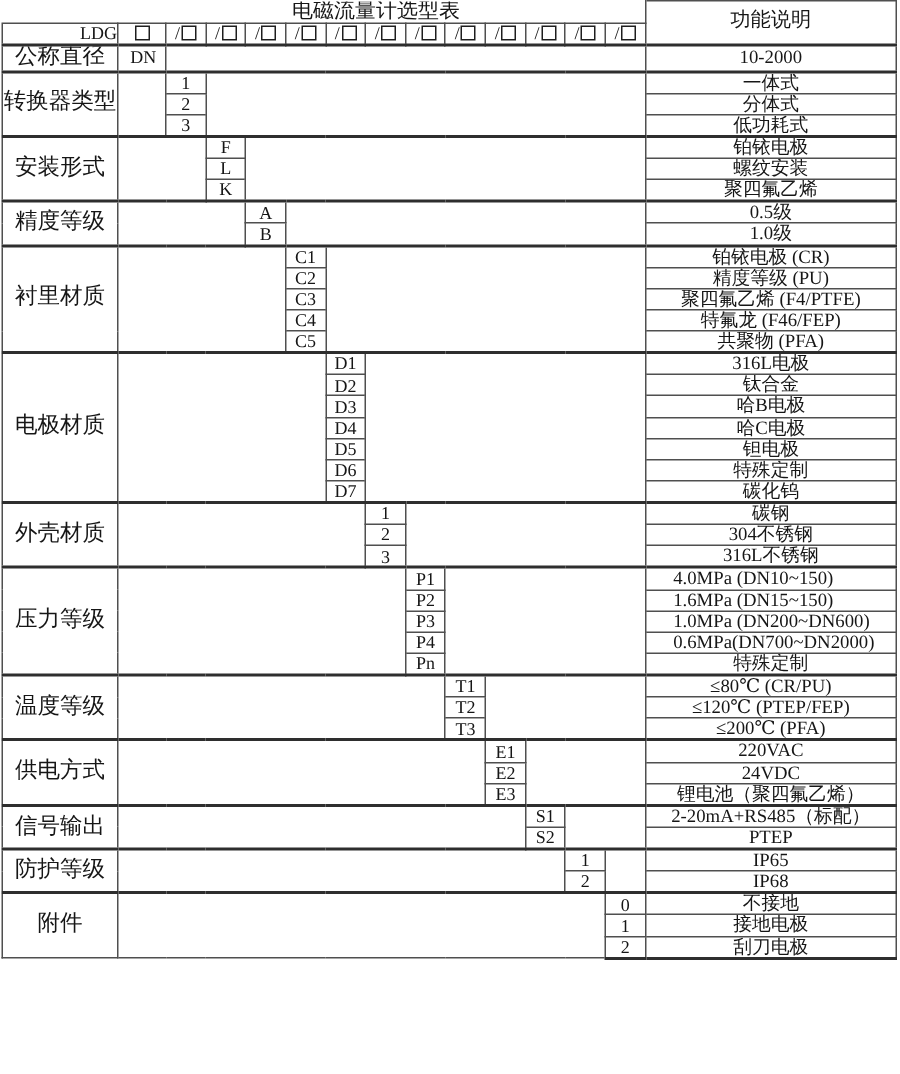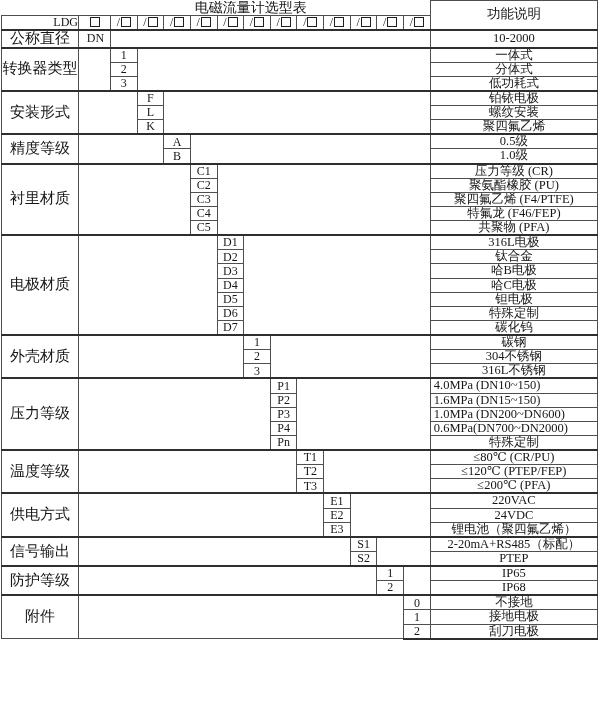--- a/index.html
+++ b/index.html
@@ -34,21 +34,21 @@
     border-left: none;
     font-size: 14px;
     padding-left: 70px; 
   }
   td.func-header { font-size: 13.5px; font-family: Liberation Mono, monospace; }
   td.label-cell { font-size: 15px; }
   td.ldg-cell { text-align: right; padding-left: 10px; font-size: 12px; }
   td.code-cell { font-size: 12px; }
   td.code-left { text-align: center; padding-left: 2px; }
   td.desc-cell { font-size: 12.5px; margin-left: 40px; }
-  td.desc-left { text-align: left; padding-left: 3px; }
+  td.desc-left { text-align: left; padding-left: 18px; }
   span.bx {
     display: inline-block;
     width: 8px; height: 8px;
     border: 1px solid #1e1e1e;
     vertical-align: -1px;
     margin-left: 1px;
   }
   td.box-cell { font-size: 12px; }
 </style>
 </head>
@@ -140,25 +140,25 @@
       </tr>
       <tr>
         <td class="code-cell">B</td>
         <td class="desc-cell">1.0级</td>
       </tr>
       <tr class="sec-start">
         <td rowspan="5" class="label-cell">衬里材质</td>
         <td rowspan="5" colspan="4"></td>
         <td class="code-cell">C1</td>
         <td rowspan="5" colspan="8"></td>
-        <td class="desc-cell">压力等级 (CR)</td>
+        <td class="desc-cell">铂铱电极 (CR)</td>
       </tr>
       <tr>
         <td class="code-cell">C2</td>
-        <td class="desc-cell">聚氨酯橡胶 (PU)</td>
+        <td class="desc-cell">精度等级 (PU)</td>
       </tr>
       <tr>
         <td class="code-cell">C3</td>
         <td class="desc-cell">聚四氟乙烯 (F4/PTFE)</td>
       </tr>
       <tr>
         <td class="code-cell">C4</td>
         <td class="desc-cell">特氟龙 (F46/FEP)</td>
       </tr>
       <tr>

